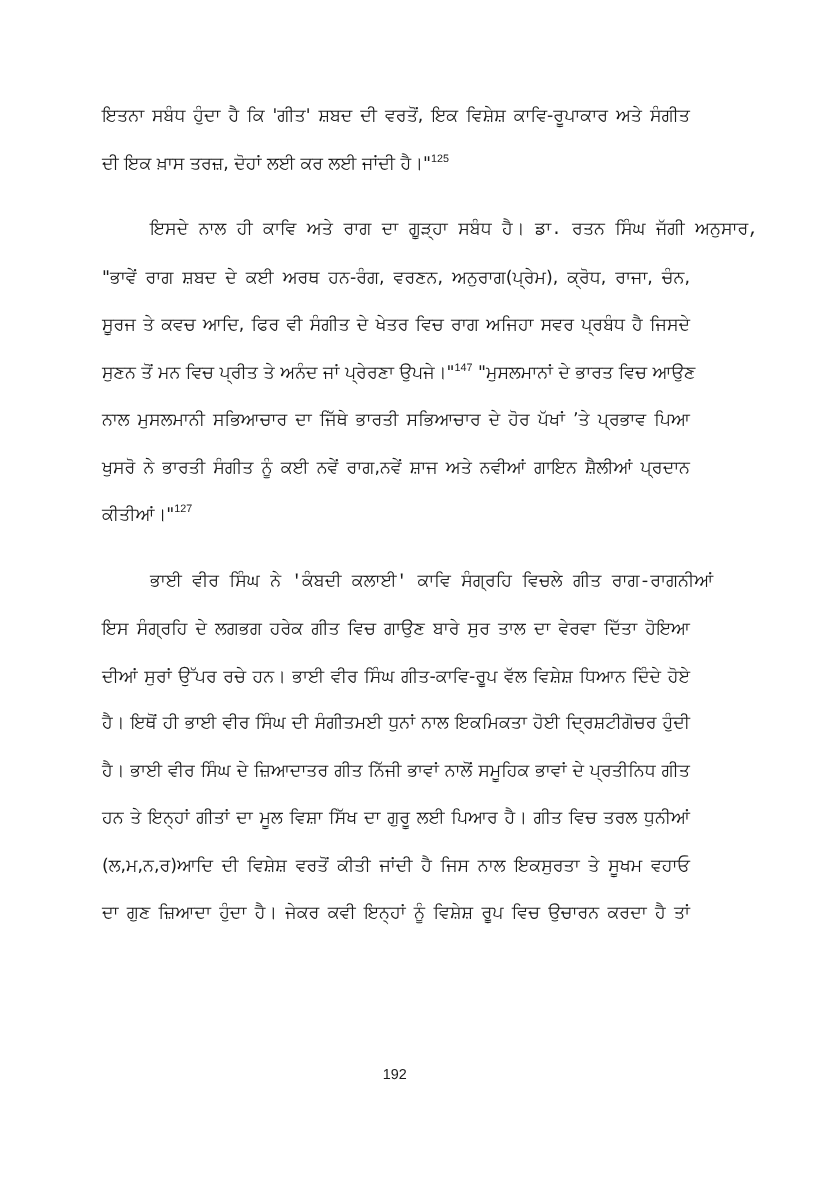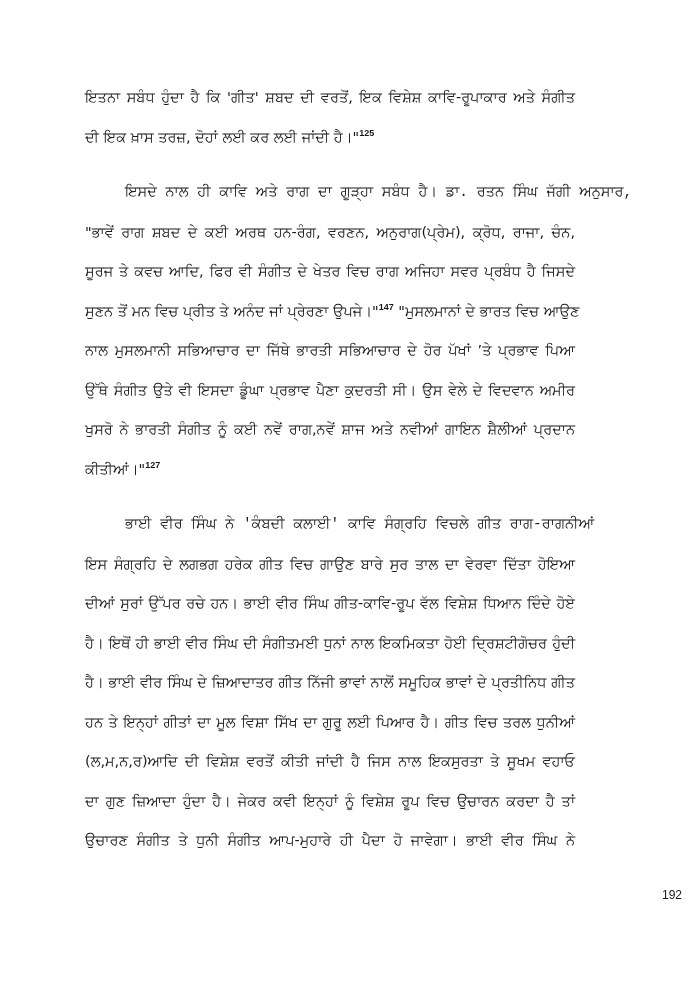--- a/index.html
+++ b/index.html
@@ -37,64 +37,60 @@
       text-align: justify;
       text-align-last: justify;
     }
     .line.last { text-align-last: left; }
     .line.indent { padding-left: 40px; font-family: Liberation Mono, monospace; }
     sup.fn {
       font-family: "Liberation Sans", sans-serif;
       font-size: 9px;
       vertical-align: 6px;
       line-height: 0;
-      font-weight: bold;
     }
     .page-number {
       position: absolute;
       left: 0;
       width: 658px;
       top: 888px;
-      text-align: right;
+      text-align: center;
       font-family: "Liberation Sans", sans-serif;
       font-size: 12px;
       color: #1a1a1a;
-      margin-left: 24px;
     }
   </style>
 </head>
 <body>
 
 <div class="page">
   <div class="body-text">
 
     <div class="para">
       <span class="line">ਇਤਨਾ ਸਬੰਧ ਹੁੰਦਾ ਹੈ ਕਿ 'ਗੀਤ' ਸ਼ਬਦ ਦੀ ਵਰਤੋਂ, ਇਕ ਵਿਸ਼ੇਸ਼ ਕਾਵਿ-ਰੂਪਾਕਾਰ ਅਤੇ ਸੰਗੀਤ</span>
       <span class="line last"><span>ਦੀ ਇਕ ਖ਼ਾਸ ਤਰਜ਼, ਦੋਹਾਂ ਲਈ ਕਰ ਲਈ ਜਾਂਦੀ ਹੈ।"</span><sup class="fn">125</sup></span>
     </div>
 
     <div class="para">
       <span class="line indent">ਇਸਦੇ ਨਾਲ ਹੀ ਕਾਵਿ ਅਤੇ ਰਾਗ ਦਾ ਗੂੜ੍ਹਾ ਸਬੰਧ ਹੈ। ਡਾ. ਰਤਨ ਸਿੰਘ ਜੱਗੀ ਅਨੁਸਾਰ,</span>
       <span class="line">"ਭਾਵੇਂ ਰਾਗ ਸ਼ਬਦ ਦੇ ਕਈ ਅਰਥ ਹਨ-ਰੰਗ, ਵਰਣਨ, ਅਨੁਰਾਗ(ਪ੍ਰੇਮ), ਕ੍ਰੋਧ, ਰਾਜਾ, ਚੰਨ,</span>
       <span class="line">ਸੂਰਜ ਤੇ ਕਵਚ ਆਦਿ, ਫਿਰ ਵੀ ਸੰਗੀਤ ਦੇ ਖੇਤਰ ਵਿਚ ਰਾਗ ਅਜਿਹਾ ਸਵਰ ਪ੍ਰਬੰਧ ਹੈ ਜਿਸਦੇ</span>
       <span class="line"><span>ਸੁਣਨ ਤੋਂ ਮਨ ਵਿਚ ਪ੍ਰੀਤ ਤੇ ਅਨੰਦ ਜਾਂ ਪ੍ਰੇਰਣਾ ਉਪਜੇ।"</span><sup class="fn">147</sup><span> "ਮੁਸਲਮਾਨਾਂ ਦੇ ਭਾਰਤ ਵਿਚ ਆਉਣ</span></span>
       <span class="line">ਨਾਲ ਮੁਸਲਮਾਨੀ ਸਭਿਆਚਾਰ ਦਾ ਜਿੱਥੇ ਭਾਰਤੀ ਸਭਿਆਚਾਰ ਦੇ ਹੋਰ ਪੱਖਾਂ ’ਤੇ ਪ੍ਰਭਾਵ ਪਿਆ</span>
-      <span class="line">ਉੱਥੇ ਸੰਗੀਤ ਉਤੇ ਵੀ ਇਸਦਾ ਡੂੰਘਾ ਪ੍ਰਭਾਵ ਪੈਣਾ ਕੁਦਰਤੀ ਸੀ। ਉਸ ਵੇਲੇ ਦੇ ਵਿਦਵਾਨ ਅਮੀਰ</span>
       <span class="line">ਖੁਸਰੋ ਨੇ ਭਾਰਤੀ ਸੰਗੀਤ ਨੂੰ ਕਈ ਨਵੇਂ ਰਾਗ,ਨਵੇਂ ਸ਼ਾਜ ਅਤੇ ਨਵੀਆਂ ਗਾਇਨ ਸ਼ੈਲੀਆਂ ਪ੍ਰਦਾਨ</span>
       <span class="line last"><span>ਕੀਤੀਆਂ।"</span><sup class="fn">127</sup></span>
     </div>
 
     <div class="para">
       <span class="line indent">ਭਾਈ ਵੀਰ ਸਿੰਘ ਨੇ 'ਕੰਬਦੀ ਕਲਾਈ' ਕਾਵਿ ਸੰਗ੍ਰਹਿ ਵਿਚਲੇ ਗੀਤ ਰਾਗ-ਰਾਗਨੀਆਂ</span>
       <span class="line">ਇਸ ਸੰਗ੍ਰਹਿ ਦੇ ਲਗਭਗ ਹਰੇਕ ਗੀਤ ਵਿਚ ਗਾਉਣ ਬਾਰੇ ਸੁਰ ਤਾਲ ਦਾ ਵੇਰਵਾ ਦਿੱਤਾ ਹੋਇਆ</span>
       <span class="line">ਦੀਆਂ ਸੁਰਾਂ ਉੱਪਰ ਰਚੇ ਹਨ। ਭਾਈ ਵੀਰ ਸਿੰਘ ਗੀਤ-ਕਾਵਿ-ਰੂਪ ਵੱਲ ਵਿਸ਼ੇਸ਼ ਧਿਆਨ ਦਿੰਦੇ ਹੋਏ</span>
       <span class="line">ਹੈ। ਇਥੋਂ ਹੀ ਭਾਈ ਵੀਰ ਸਿੰਘ ਦੀ ਸੰਗੀਤਮਈ ਧੁਨਾਂ ਨਾਲ ਇਕਮਿਕਤਾ ਹੋਈ ਦ੍ਰਿਸ਼ਟੀਗੋਚਰ ਹੁੰਦੀ</span>
       <span class="line">ਹੈ। ਭਾਈ ਵੀਰ ਸਿੰਘ ਦੇ ਜ਼ਿਆਦਾਤਰ ਗੀਤ ਨਿੱਜੀ ਭਾਵਾਂ ਨਾਲੋਂ ਸਮੂਹਿਕ ਭਾਵਾਂ ਦੇ ਪ੍ਰਤੀਨਿਧ ਗੀਤ</span>
       <span class="line">ਹਨ ਤੇ ਇਨ੍ਹਾਂ ਗੀਤਾਂ  ਦਾ ਮੂਲ ਵਿਸ਼ਾ ਸਿੱਖ ਦਾ ਗੁਰੂ ਲਈ ਪਿਆਰ ਹੈ। ਗੀਤ ਵਿਚ ਤਰਲ ਧੁਨੀਆਂ</span>
       <span class="line">(ਲ,ਮ,ਨ,ਰ)ਆਦਿ ਦੀ ਵਿਸ਼ੇਸ਼ ਵਰਤੋਂ ਕੀਤੀ ਜਾਂਦੀ ਹੈ ਜਿਸ ਨਾਲ ਇਕਸੁਰਤਾ ਤੇ ਸੂਖਮ ਵਹਾਓ</span>
       <span class="line">ਦਾ ਗੁਣ ਜ਼ਿਆਦਾ ਹੁੰਦਾ ਹੈ। ਜੇਕਰ ਕਵੀ ਇਨ੍ਹਾਂ ਨੂੰ ਵਿਸ਼ੇਸ਼ ਰੂਪ ਵਿਚ ਉਚਾਰਨ  ਕਰਦਾ ਹੈ ਤਾਂ</span>
-      <span class="line">ਉਚਾਰਣ ਸੰਗੀਤ ਤੇ ਧੁਨੀ ਸੰਗੀਤ ਆਪ-ਮੁਹਾਰੇ ਹੀ ਪੈਦਾ ਹੋ ਜਾਵੇਗਾ।  ਭਾਈ ਵੀਰ ਸਿੰਘ ਨੇ</span>
     </div>
 
   </div>
 
   <div class="page-number">192</div>
 </div>
 
 </body></html>

